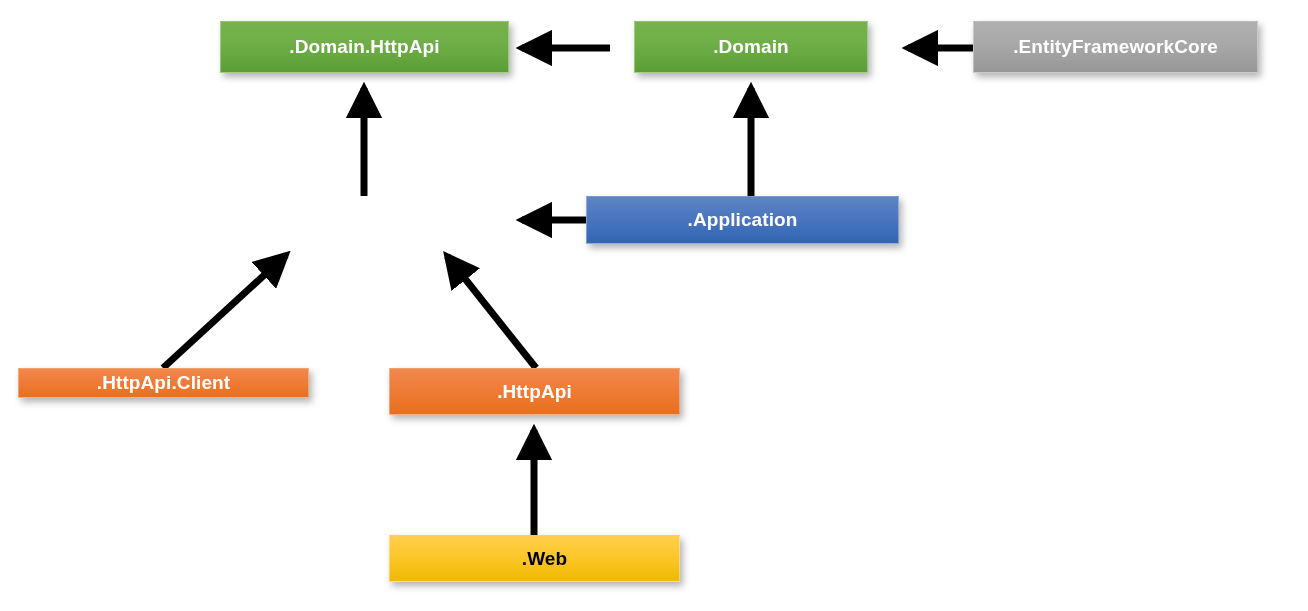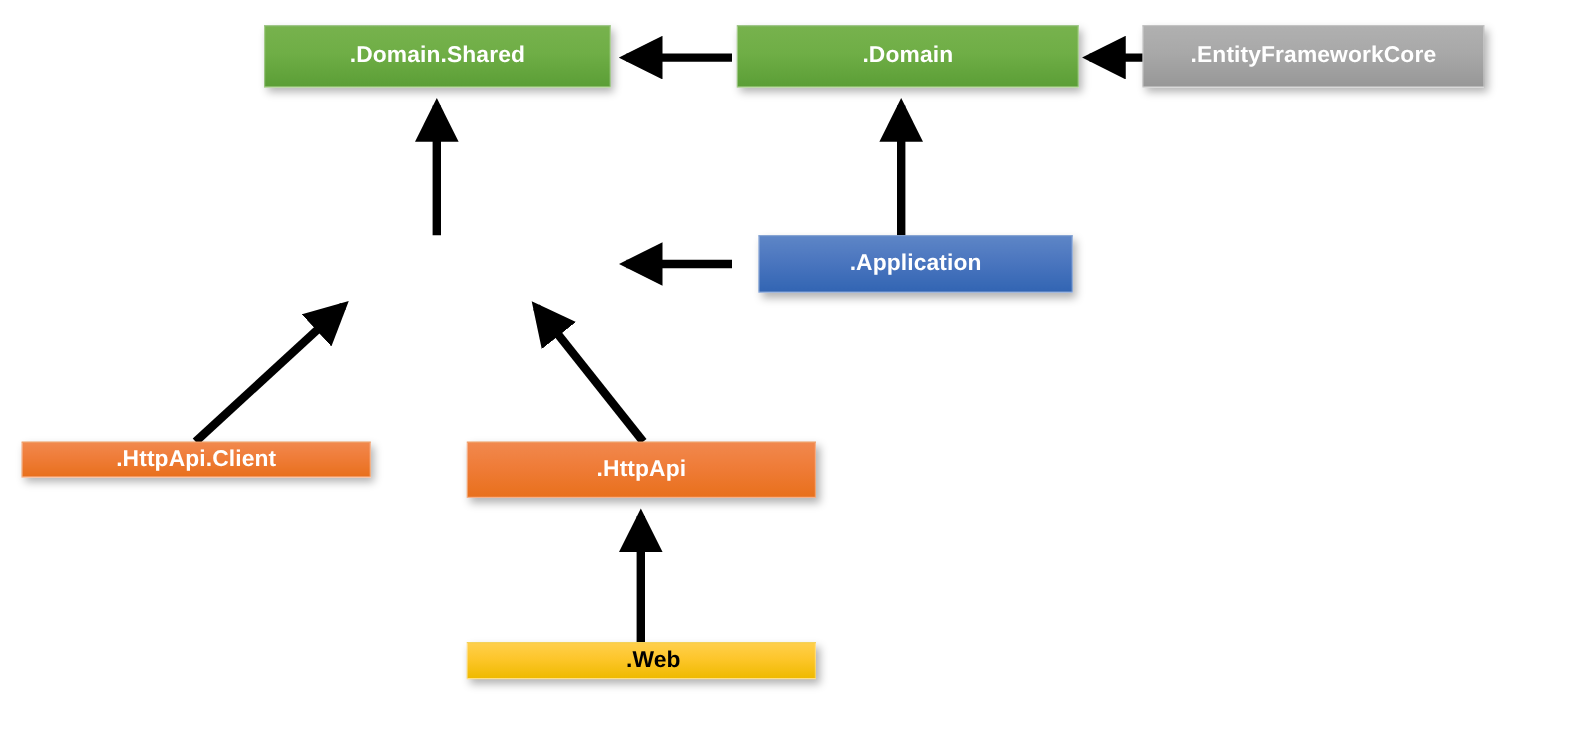--- a/index.html
+++ b/index.html
@@ -74,21 +74,21 @@
       <line x1="1003" y1="48" x2="908" y2="48"></line>
       <line x1="364" y1="196" x2="364" y2="88"></line>
       <line x1="751" y1="196" x2="751" y2="88"></line>
       <line x1="610" y1="220" x2="522" y2="220"></line>
       <line x1="163" y1="368" x2="286" y2="255"></line>
       <line x1="536" y1="368" x2="447" y2="256"></line>
       <line x1="534" y1="535" x2="534" y2="430"></line>
     </g>
   </svg>
 
-  <div class="node green" style="left:220px;  top:21px;  width:289px; height:52px;">.Domain.Shared</div>
-  <div class="node green" style="left:614px;  top:21px;  width:285px; height:52px;">.Domain</div>
-  <div class="node gray" style="left:952px; top:21px;  width:285px; height:52px;">.EntityFrameworkCore</div>
-  <div class="node blue" style="left:632px;  top:196px; width:262px; height:48px;">.Application</div>
+  <div class="node green" style="left:220px;  top:21px;  width:289px; height:52px;">.Domain.HttpApi</div>
+  <div class="node green" style="left:634px;  top:21px;  width:234px; height:52px;">.Domain</div>
+  <div class="node gray" style="left:973px; top:21px;  width:285px; height:52px;">.EntityFrameworkCore</div>
+  <div class="node blue" style="left:586px;  top:196px; width:313px; height:48px;">.Application</div>
   <div class="node orange" style="left:18px;   top:368px; width:291px; height:30px;">.HttpApi.Client</div>
   <div class="node orange" style="left:389px;  top:368px; width:291px; height:47px;text-align:center;">.HttpApi</div>
-  <div class="node yellow" style="left:389px;  top:535px; width:291px; height:31px;padding-left:20px;">.Web</div>
+  <div class="node yellow" style="left:389px;  top:535px; width:291px; height:47px;padding-left:20px;">.Web</div>
 
 </div>
 
 </body></html>

